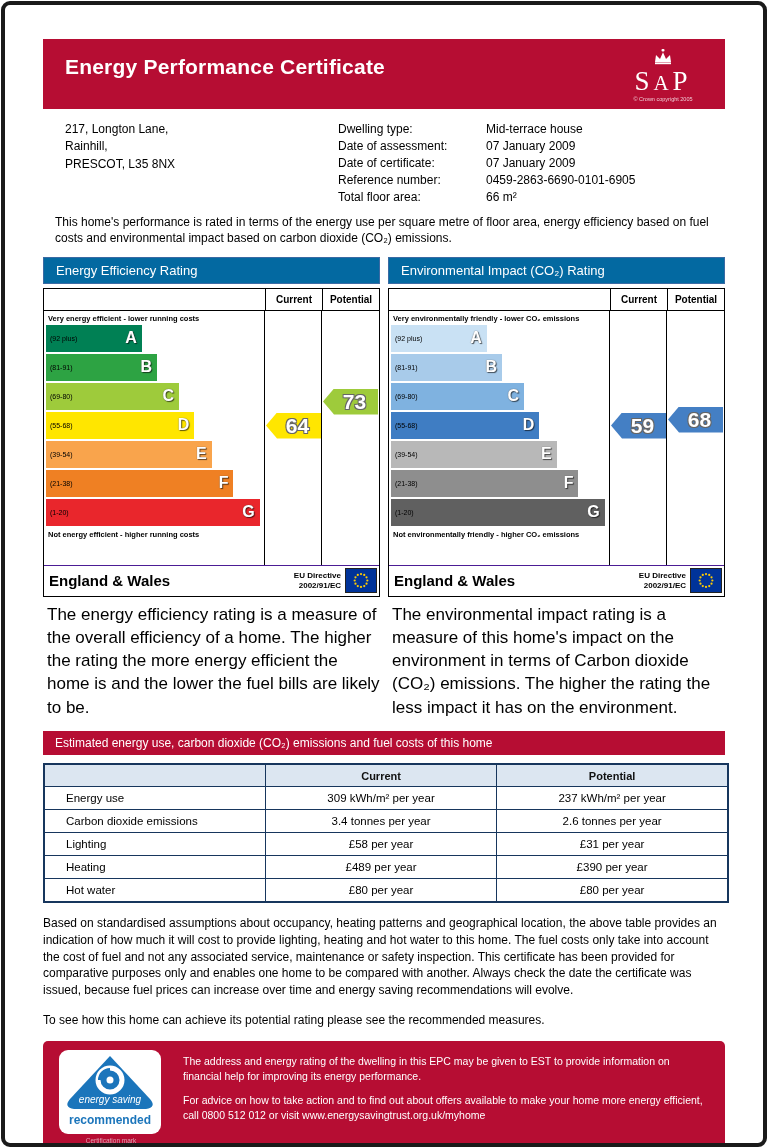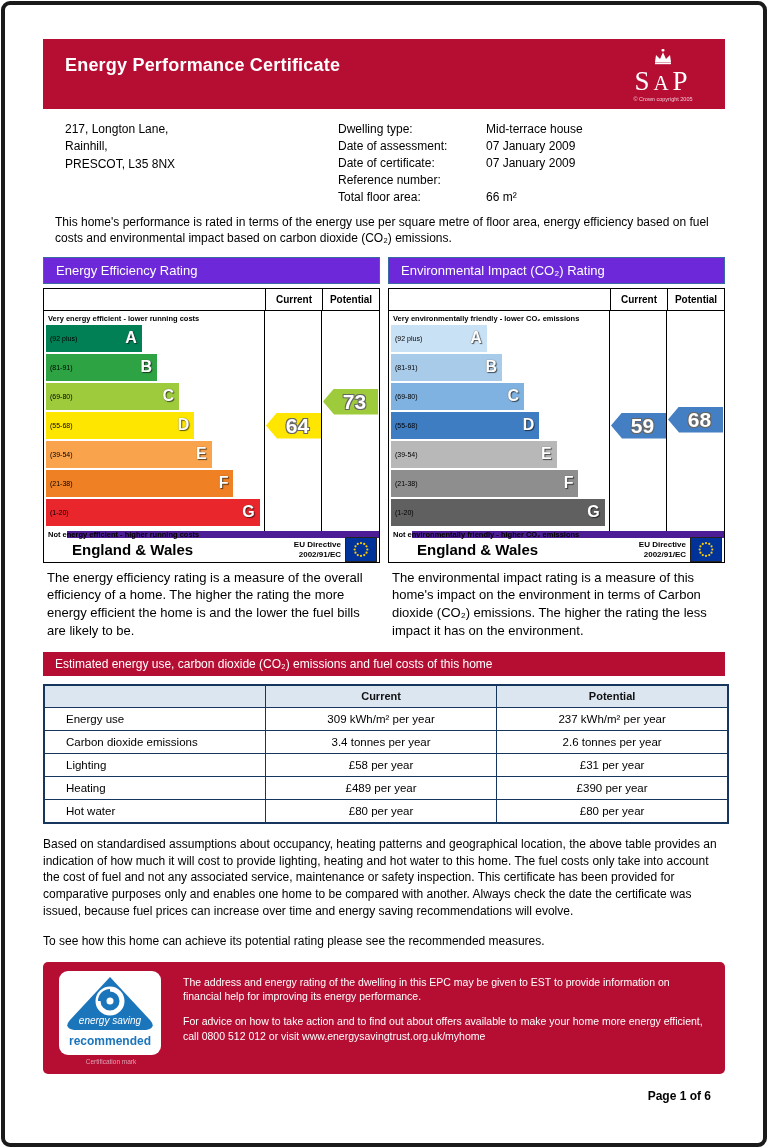--- a/index.html
+++ b/index.html
@@ -2,67 +2,67 @@
 <html><head>
 <meta charset="utf-8">
 <style>
   * { margin:0; padding:0; box-sizing:border-box; }
   html,body { width:768px; height:1148px; background:#fff; font-family:"Liberation Sans", sans-serif; color:#000; }
   .frame { width:766px; height:1146px; margin:1px; border:4px solid #1a1a1a; border-radius:9px; background:#fff; overflow:hidden; position:relative; }
   .page { padding:34px 38px 0 38px; }
 
   
   .header-band { background:#b60d33; color:#fff; height:70px; display:flex; justify-content:space-between; align-items:stretch; padding:10px 14px 6px 22px; }
-  .header-band h1 { font-size:18px; font-weight:bold; letter-spacing:.2px; margin-top:6px; }
+  .header-band h1 { font-size:21px; font-weight:bold; letter-spacing:.2px; margin-top:6px; }
   .sap-logo { text-align:center; font-family:"Liberation Serif", serif; line-height:1; margin-right:6px; position:relative; width:84px; }
   .sap-crown { height:16px; }
   .sap-word { font-size:27px; letter-spacing:4px; color:#fff; }
   .sap-word .mid { font-size:21px; }
   .sap-copy { font-size:5.5px; color:#efc9d3; margin-top:2px; font-family:"Liberation Sans", sans-serif; }
 
   
   .prop-row { display:flex; margin:12px 0 6px 0; }
   .address { width:295px; padding-left:22px; font-size:12px; line-height:1.45; }
   .details { flex:1; font-size:12px; }
   .detail-row { display:flex; line-height:1.42; }
   .detail-row .dl { width:148px; }
   .detail-row .dv { flex:1; }
 
   .intro { font-size:12px; line-height:1.35; margin:8px 0 10px 12px; }
 
   
   .charts-row { display:flex; gap:8px; }
   .chart-panel { width:338px; }
-  .chart-title { background:#6d28d9; border:1px solid #3a6aa3; color:#fff; font-size:13px; padding:5px 0 5px 12px; margin-bottom:4px; }
+  .chart-title { background:#0369a1; border:1px solid #3a6aa3; color:#fff; font-size:13px; padding:5px 0 5px 12px; margin-bottom:4px; }
   .chart-box { border:1px solid #000; background:#fff; }
   .chart-head { display:flex; border-bottom:1px solid #000; height:22px; }
   .chart-head .sp { flex:1; }
   .chart-head .col-h { width:57px; border-left:1px solid #000; font-size:10px; font-weight:bold; text-align:center; line-height:21px; }
-  .chart-body { position:relative; height:220px; }
+  .chart-body { position:relative; height:254px; }
   .colline { position:absolute; top:0; bottom:0; width:1px; background:#000; }
   .colline.c1 { right:114px; } .colline.c2 { right:57px; }
   .bars-area { position:absolute; left:0; top:0; bottom:0; right:115px; padding:1px 0 0 2px; }
   .caption { font-size:7.5px; font-weight:bold; padding:2px 0 1px 2px; height:13px; }
   .band-row { height:29px; }
   .band-bar { height:27px; display:flex; align-items:center; justify-content:space-between; padding:0 5px 0 4px; }
   .band-range { font-size:7px; color:#000; white-space:nowrap; }
   .band-letter { font-size:16px; font-weight:bold; color:#fff; text-shadow:0 0 1px #444, 1px 1px 1px rgba(0,0,0,.6); }
   .arrow { position:absolute; height:26px; width:55px; display:flex; align-items:center; justify-content:center;
            clip-path:polygon(0 50%, 20% 0, 100% 0, 100% 100%, 20% 100%); }
   .arrow.cur { right:58px; } .arrow.pot { right:1px; }
   .arrow span { font-size:21px; font-weight:bold; color:#fff; padding-left:8px;
                 text-shadow:-1px -1px 0 #666, 1px -1px 0 #666, -1px 1px 0 #666, 1px 1px 0 #666; }
-  .chart-foot { border-top:7px solid #4c1d95; height:31px; display:flex; justify-content:space-between; align-items:center; padding:0 2px 0 5px;margin-left:23px; }
+  .chart-foot { border-top:1px solid #4c1d95; height:31px; display:flex; justify-content:space-between; align-items:center; padding:0 2px 0 5px; }
   .region { font-size:15px; font-weight:bold; }
   .eu { display:flex; align-items:center; gap:4px; }
   .eu-text { font-size:8px; font-weight:bold; text-align:right; line-height:1.25; }
   .eu-flag { width:32px; height:25px; border:1px solid #222; background:#039; display:block; }
 
   .chart-descs { display:flex; gap:8px; margin-top:6px; }
-  .chart-desc { width:338px; font-size:13px; line-height:1.37; padding-left:4px; }
+  .chart-desc { width:338px; font-size:17px; line-height:1.37; padding-left:4px; }
 
   
   .section-bar { background:#b60d33; color:#fff; font-size:12px; padding:5px 0 5px 12px; margin:12px 0 8px 0; }
   table.cost { border-collapse:collapse; width:686px; border:2px solid #17365d; }
   table.cost td, table.cost th { border:1px solid #17365d; font-size:11.5px; font-weight:normal; height:23px; }
   table.cost th { background:#dce6f1; font-weight:bold; font-size:11px; color:#111; }
   td.lab { width:222px; padding-left:21px; text-align:left; }
   td.val, th.val { width:232px; text-align:center; }
 
   .assumptions { font-size:12px; line-height:1.4; margin:12px 0 0 0; }
@@ -111,20 +111,21 @@
           <div class="detail-row">
             <div class="dl">Date of assessment:</div>
             <div class="dv">07 January 2009</div>
           </div>
           <div class="detail-row">
             <div class="dl">Date of certificate:</div>
             <div class="dv">07 January 2009</div>
           </div>
           <div class="detail-row">
             <div class="dl">Reference number:</div>
+            <div class="dv">0459-2863-6690-0101-6905</div>
           </div>
           <div class="detail-row">
             <div class="dl">Total floor area:</div>
             <div class="dv">66 m²</div>
           </div>
         </div>
   </div>
 
   <p class="intro">This home's performance is rated in terms of the energy use per square metre of floor area, energy efficiency based on fuel costs and environmental impact based on carbon dioxide (CO₂) emissions.</p>
 

